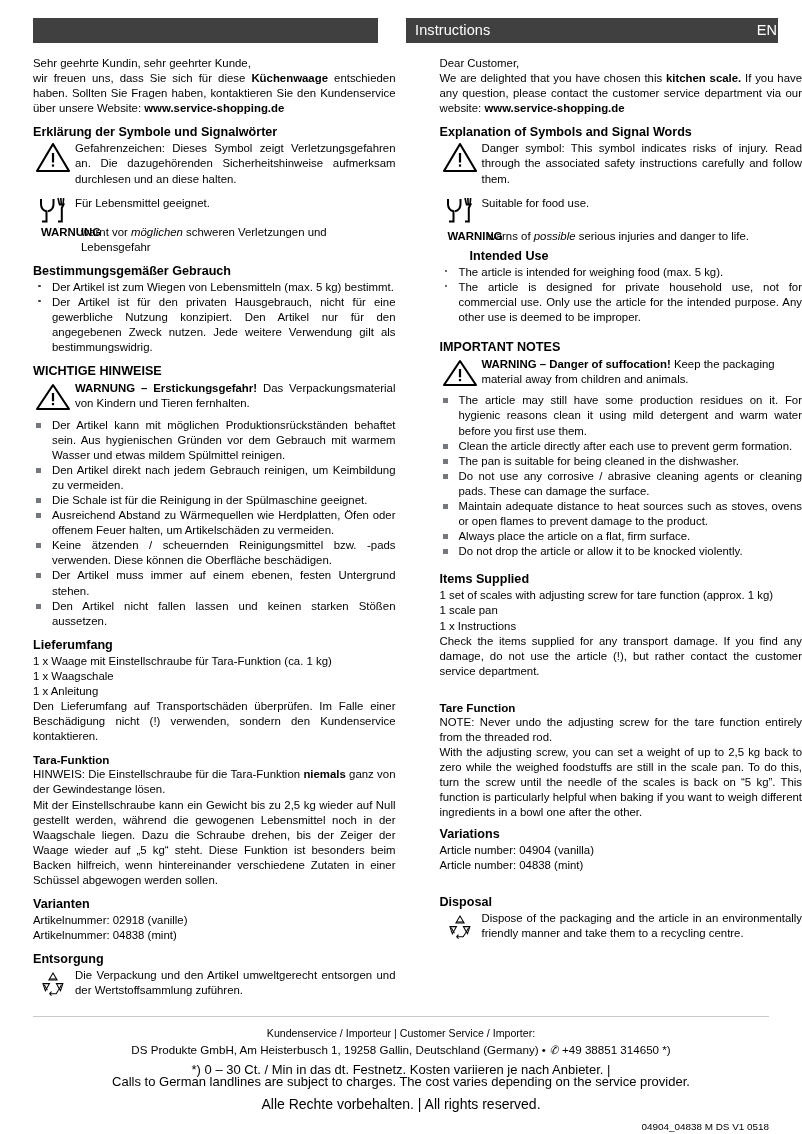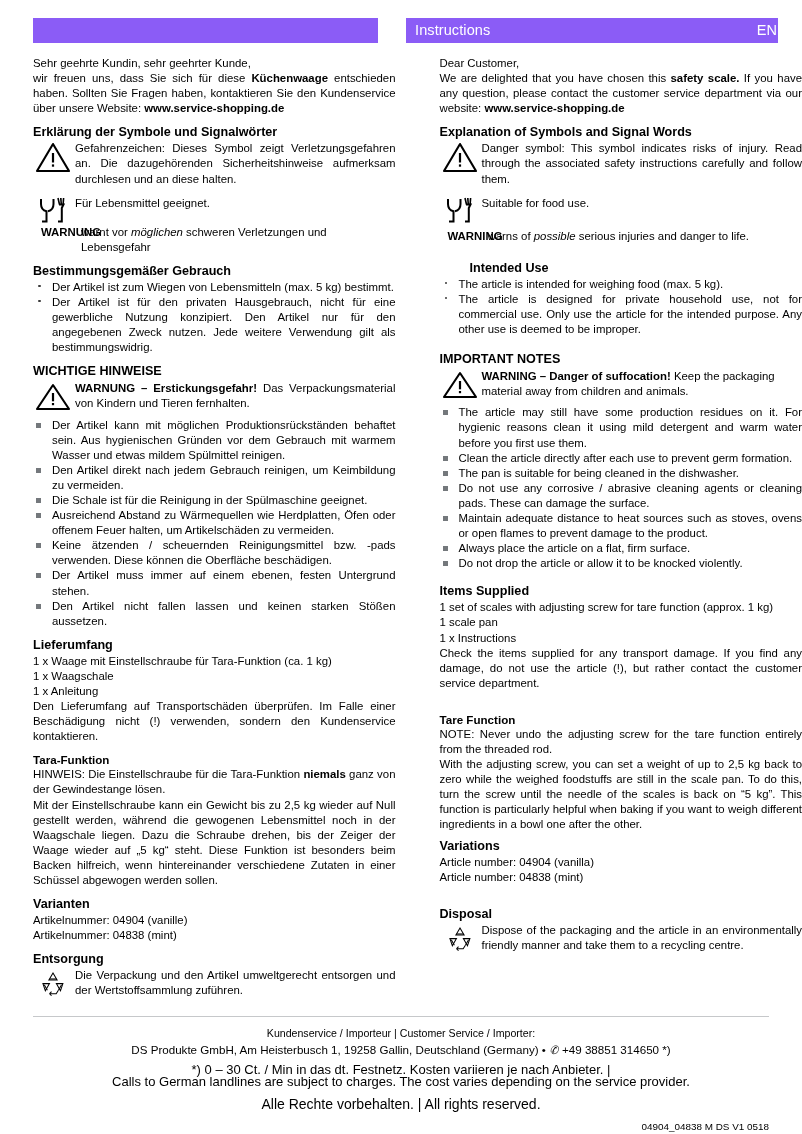--- a/index.html
+++ b/index.html
@@ -17,21 +17,21 @@
   .page { position: relative; width: 802px; height: 1134px; padding: 0; }
 
   
   .header-row {
     position: absolute;
     top: 18px; left: 0; width: 802px; height: 25px;
   }
   .bar {
     position: absolute;
     height: 25px;
-    background: #8b5cf6;
+    background: #404040;
     display: flex;
     align-items: center;
   }
   .bar-left { left: 33px; width: 345px; }
   .bar-right { left: 406px; width: 372px; justify-content: space-between; padding: 0 8px 0 9px; }
   .bar-title {
     color: #ffffff;
     font-size: 14.5px;
     font-weight: normal;
     letter-spacing: 0.1px;
@@ -255,21 +255,21 @@
       <p class="p nojust">1 x Waage mit Einstellschraube für Tara-Funktion (ca. 1 kg)</p>
       <p class="p nojust">1 x Waagschale</p>
       <p class="p nojust">1 x Anleitung</p>
       <p class="p">Den Lieferumfang auf Transportschäden überprüfen. Im Falle einer Beschädigung nicht (!) verwenden, sondern den Kundenservice kontaktieren.</p>
 
       <h2 class="h3" style="margin-top:9px;">Tara-Funktion</h2>
       <p class="p"><span>HINWEIS: Die Einstellschraube für die Tara-Funktion </span><b>niemals</b><span> ganz von der Gewindestange lösen.</span></p>
       <p class="p">Mit der Einstellschraube kann ein Gewicht bis zu 2,5 kg wieder auf Null gestellt werden, während die gewogenen Lebensmittel noch in der Waagschale liegen. Dazu die Schraube drehen, bis der Zeiger der Waage wieder auf „5 kg“ steht. Diese Funktion ist besonders beim Backen hilfreich, wenn hintereinander verschiedene Zutaten in einer Schüssel abgewogen werden sollen.</p>
 
       <h2 class="h2">Varianten</h2>
-      <p class="p nojust">Artikelnummer: 04904 (vanille)</p>
+      <p class="p nojust">Artikelnummer: 02918 (vanille)</p>
       <p class="p nojust">Artikelnummer: 04838 (mint)</p>
 
       <h2 class="h2">Entsorgung</h2>
       <div class="sym-row" style="margin-top:1px;">
         <span class="sym-ico" style="top:2px;left:4px;">
           <svg width="32" height="28" viewBox="0 0 34 30">
             <path d="M17 3.2 L21.4 10.8 L12.6 10.8 Z" fill="none" stroke="#000" stroke-width="1.1"></path>
             <path d="M13.6 9.6 L20.4 9.6" fill="none" stroke="#000" stroke-width="1.1"></path>
             <path d="M6.2 14.6 L13.2 14.6 L8.8 22.2 Z" fill="none" stroke="#000" stroke-width="1.1"></path>
             <path d="M7.6 15.8 L11 21.6" fill="none" stroke="#000" stroke-width="1.1"></path>
@@ -281,21 +281,21 @@
           </svg>
         </span>
         <div class="sym-text">Die Verpackung und den Artikel umweltgerecht entsorgen und der Wertstoffsammlung zuführen.</div>
       </div>
 
     </div>
 
     <div class="col col-right">
 
       <p class="p nojust">Dear Customer,</p>
-      <p class="p"><span>We are delighted that you have chosen this </span><b>safety scale.</b><span> If you have any question, please contact the customer service department via our website: </span><b>www.service-shopping.de</b></p>
+      <p class="p"><span>We are delighted that you have chosen this </span><b>kitchen scale.</b><span> If you have any question, please contact the customer service department via our website: </span><b>www.service-shopping.de</b></p>
 
       <h2 class="h2">Explanation of Symbols and Signal Words</h2>
 
       <div class="sym-row">
         <span class="sym-ico" style="top:1px;">
           <svg width="36" height="31" viewBox="0 0 36 31">
             <path d="M18 2 L34 29 L2 29 Z" fill="none" stroke="#000" stroke-width="2.1" stroke-linejoin="round"></path>
             <rect x="16.9" y="11" width="2.2" height="9.5" fill="#000"></rect>
             <rect x="16.9" y="22.4" width="2.2" height="2.3" fill="#000"></rect>
           </svg>
@@ -315,21 +315,21 @@
           </svg>
         </span>
         <div class="sym-text nojust" style="margin-top:9px;">Suitable for food use.</div>
       </div>
 
       <div class="warn-row" style="margin-top:13px;">
         <span class="warn-label">WARNING</span>
         <div class="warn-text"><span>warns of </span><i>possible</i><span> serious injuries and danger to life.</span></div>
       </div>
 
-      <h2 class="h2" style="margin-top:17px;padding-left:30px;">Intended Use</h2>
+      <h2 class="h2" style="margin-top:5px;padding-left:30px;">Intended Use</h2>
       <ul>
         <li class="nojust" style="text-align:left;"><span class="bullet-dot"></span><span>The article is intended for weighing food (max. 5 kg).</span></li>
         <li><span class="bullet-dot"></span><span>The article is designed for private household use, not for commercial use. Only use the article for the intended purpose. Any other use is deemed to be improper.</span></li>
       </ul>
 
       <h2 class="h2 caps" style="margin-top:15px;">IMPORTANT NOTES</h2>
 
       <div class="note-row" style="margin-top:2px;">
         <span class="sym-ico" style="top:2px;">
           <svg width="36" height="28" viewBox="0 0 36 28">

